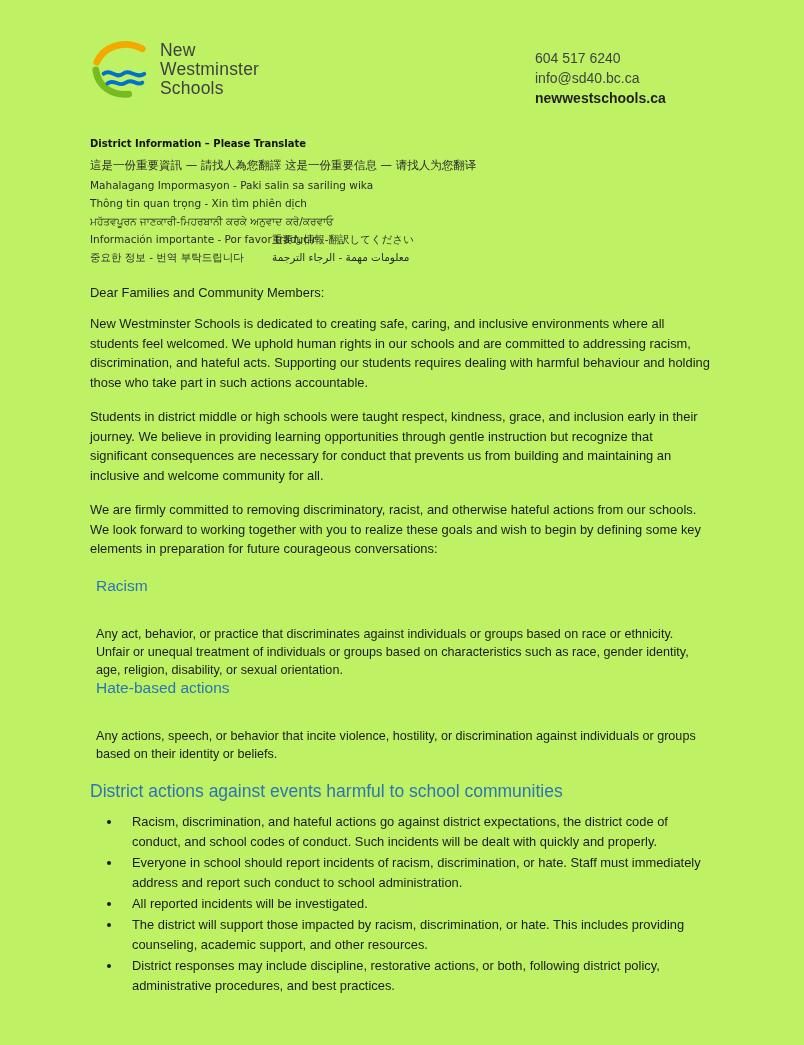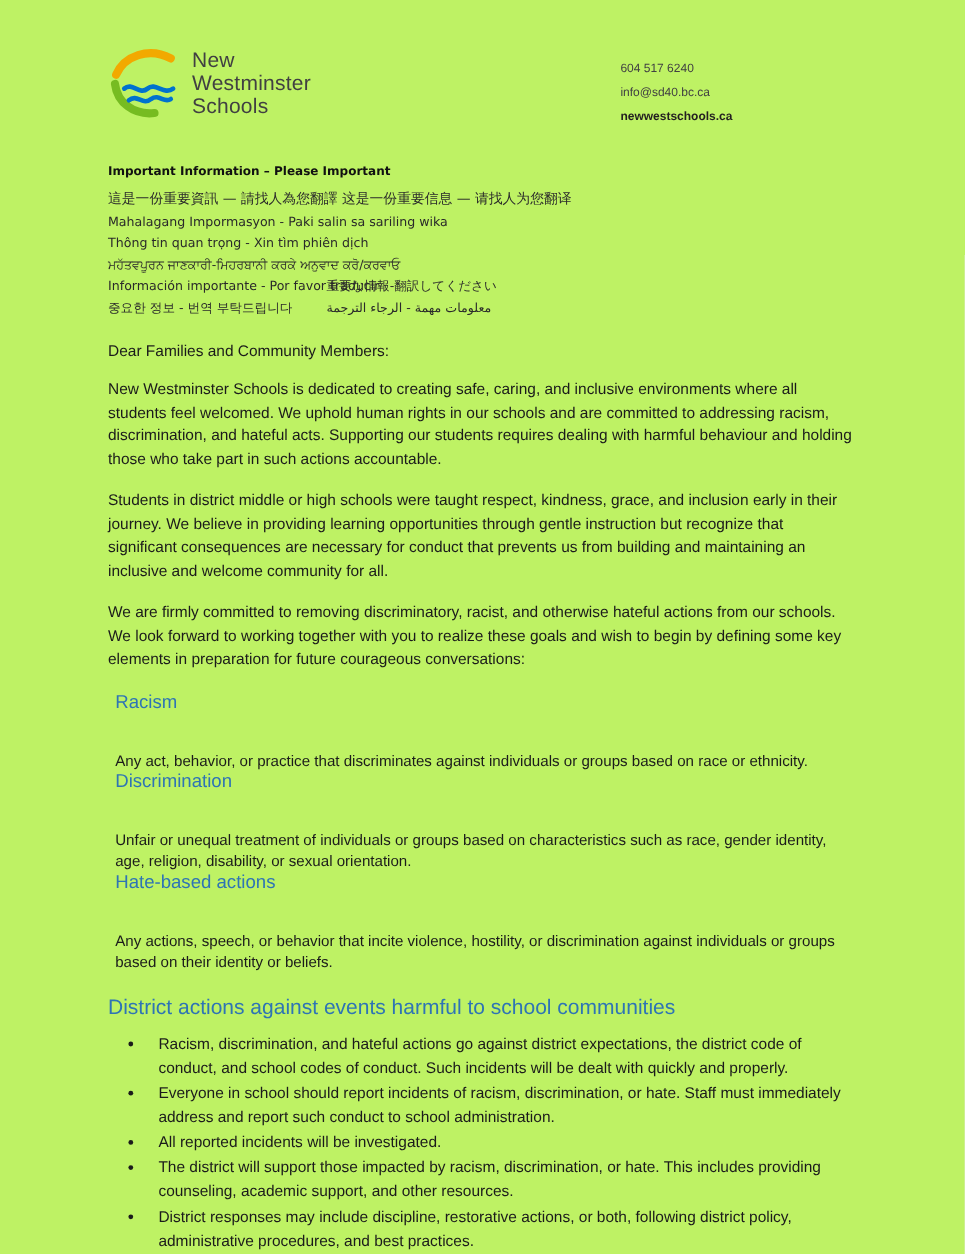--- a/index.html
+++ b/index.html
@@ -22,22 +22,22 @@
     font-size: 17.5px;
     line-height: 19px;
     color: #414042;
     letter-spacing: 0.2px;
   }
   .office-block {
     position: absolute; left: 245px; top: 10px;
     font-size: 10.5px; line-height: 20px; color: #414042;
   }
   .contact-block {
-    position: absolute; left: 427px; top: 10px;
-    font-size: 10px; line-height: 20px; color: #414042;
+    position: absolute; left: 445px; top: 10px;
+    font-size: 14px; line-height: 20px; color: #414042;
   }
   .contact-block .strong { font-weight: bold; color: #231f20; }
 
   
   .translate-block {
     position: absolute; top: 138px; left: 90px; width: 330px;
     font-family: "DejaVu Sans", "Liberation Sans", sans-serif;
     color: #2a2a2a;
   }
   .translate-title { font-size: 10px; font-weight: bold; color: #111; margin-bottom: 10px; }
@@ -106,21 +106,21 @@
 
 
     <div class="contact-block">
       <div>604 517 6240</div>
       <div>info@sd40.bc.ca</div>
       <div class="strong">newwestschools.ca</div>
     </div>
   </header>
 
   <section class="translate-block">
-    <div class="translate-title">Important Information – Please Important</div>
+    <div class="translate-title">District Information – Please Translate</div>
     <div class="translate-line cjk">這是一份重要資訊 — 請找人為您翻譯 这是一份重要信息 — 请找人为您翻译</div>
     <div class="translate-line">Mahalagang Impormasyon - Paki salin sa sariling wika</div>
     <div class="translate-line">Thông tin quan trọng - Xin tìm phiên dịch</div>
     <div class="translate-line">ਮਹੱਤਵਪੂਰਨ ਜਾਣਕਾਰੀ-ਮਿਹਰਬਾਨੀ ਕਰਕੇ ਅਨੁਵਾਦ ਕਰੋ/ਕਰਵਾਓ</div>
     <div class="translate-line two-col">
       <span class="col-a">Información importante - Por favor traducir</span>
       <span class="col-b">重要な情報-翻訳してください</span>
     </div>
     <div class="translate-line two-col">
       <span class="col-a">중요한 정보 - 번역 부탁드립니다</span>
@@ -133,21 +133,20 @@
     <p class="para">New Westminster Schools is dedicated to creating safe, caring, and inclusive environments where all students feel welcomed. We uphold human rights in our schools and are committed to addressing racism, discrimination, and hateful acts. Supporting our students requires dealing with harmful behaviour and holding those who take part in such actions accountable.</p>
     <p class="para">Students in district middle or high schools were taught respect, kindness, grace, and inclusion early in their journey. We believe in providing learning opportunities through gentle instruction but recognize that significant consequences are necessary for conduct that prevents us from building and maintaining an inclusive and welcome community for all.</p>
     <p class="para">We are firmly committed to removing discriminatory, racist, and otherwise hateful actions from our schools. We look forward to working together with you to realize these goals and wish to begin by defining some key elements in preparation for future courageous conversations:</p>
 
     <section class="definitions">
       <div class="def-col">
         <h3>Racism</h3>
         <p>Any act, behavior, or practice that discriminates against individuals or groups based on race or ethnicity.</p>
       </div>
       <div class="def-col">
-        <h3>Discrimination</h3>
         <p>Unfair or unequal treatment of individuals or groups based on characteristics such as race, gender identity, age, religion, disability, or sexual orientation.</p>
       </div>
       <div class="def-col">
         <h3>Hate-based actions</h3>
         <p>Any actions, speech, or behavior that incite violence, hostility, or discrimination against individuals or groups based on their identity or beliefs.</p>
       </div>
     </section>
 
     <section class="actions-section">
       <h2 class="actions-heading">District actions against events harmful to school communities</h2>

